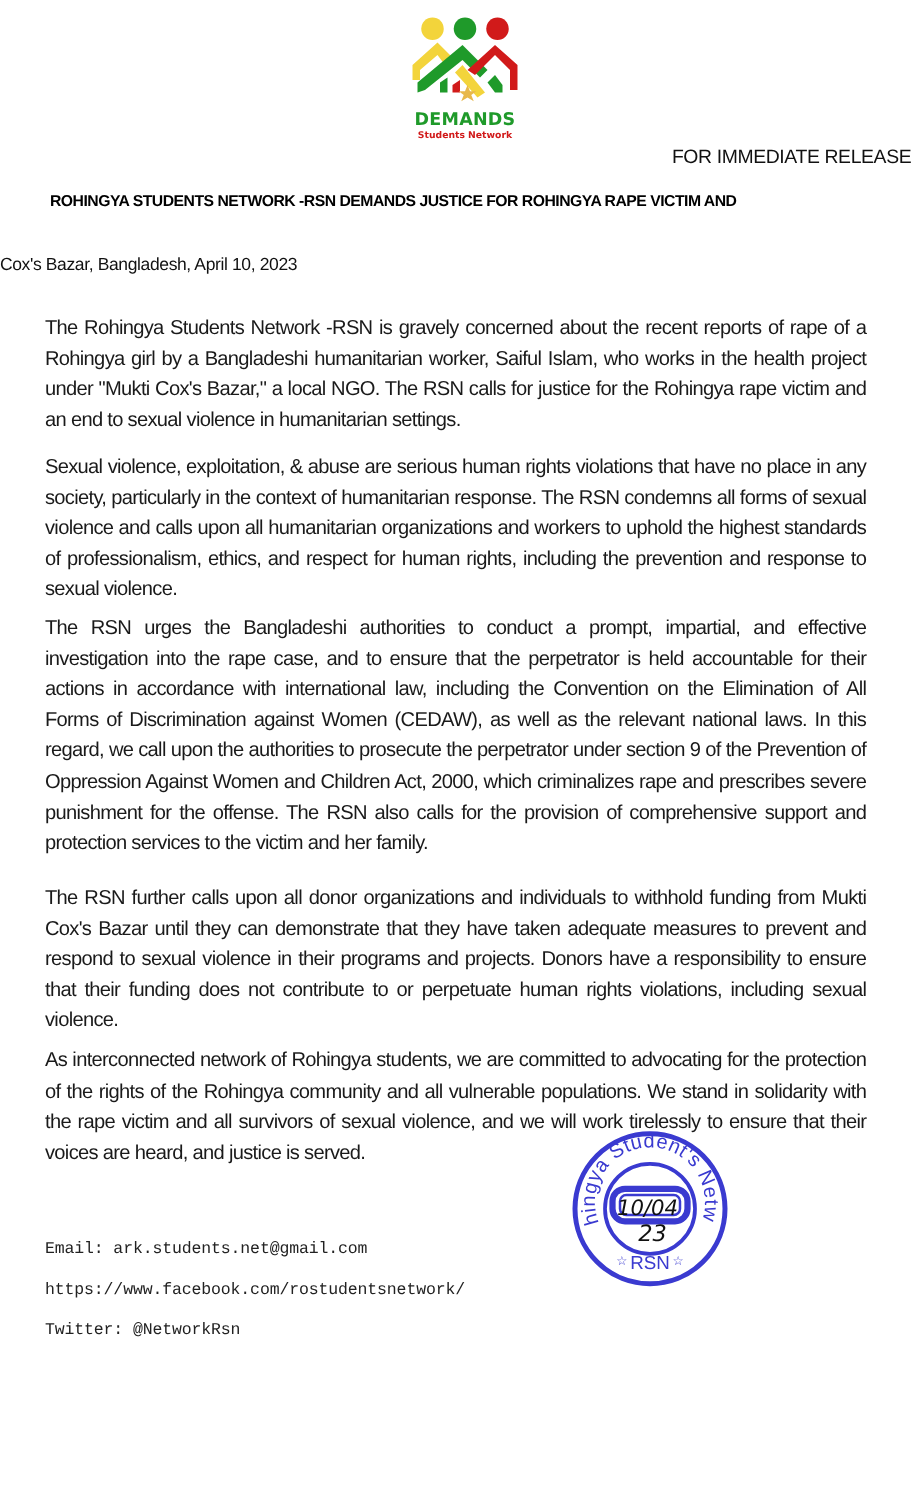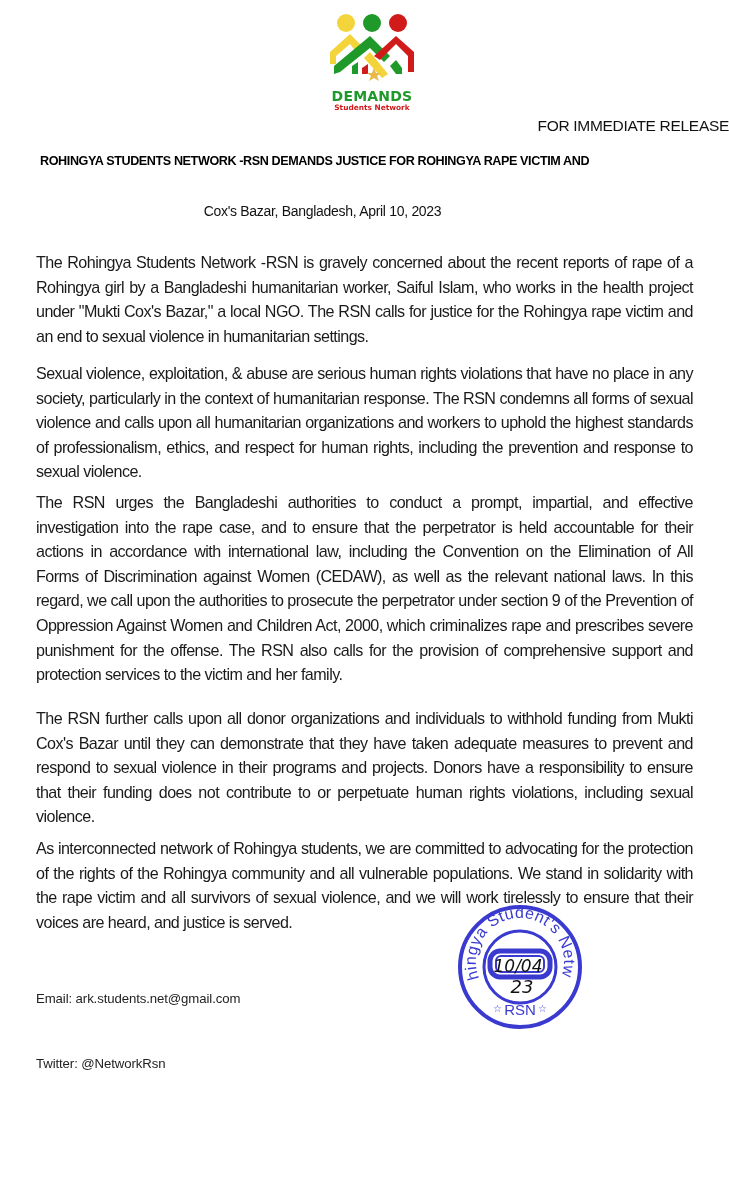--- a/index.html
+++ b/index.html
@@ -5,30 +5,30 @@
   html, body { margin: 0; padding: 0; background: #ffffff; }
   body { width: 729px; height: 1200px; position: relative; overflow: hidden; color: #1a1a1a; font-family: "Liberation Sans", sans-serif; }
   .page { position: absolute; left: 0; top: 0; width: 729px; height: 1200px; }
 
   .logo { position: absolute; left: 322px; top: 12px; width: 100px; height: 100px; }
   .logo-title { position: absolute; left: 0; width: 100%; top: 77px; text-align: center; font-weight: bold; font-size: 14px; color: #1f9a2a; letter-spacing: 0.2px; line-height: 14px; font-family: "DejaVu Sans", sans-serif; }
   .logo-sub { position: absolute; left: 0; width: 100%; top: 92px; text-align: center; font-weight: bold; font-size: 7.4px; color: #d11a1a; line-height: 8px; font-family: "DejaVu Sans", sans-serif; }
 
   .release { position: absolute; left: 0; width: 729px; top: 117px; text-align: right; font-size: 15.5px; letter-spacing: -0.3px; color: #111; }
   .headline { position: absolute; left: 40px; width: 649px; top: 151px; text-align: left; font-size: 12.6px; font-weight: bold; line-height: 20px; letter-spacing: -0.4px; color: #000000; }
-  .dateline { position: absolute; left: 0; width: 645px; top: 203px; text-align: center; font-size: 14px; letter-spacing: -0.3px; color: #111; }
+  .dateline { position: absolute; left: 0; width: 645px; top: 203px; font-size: 14px; letter-spacing: -0.3px; color: #111; }
 
   .para { position: absolute; left: 36px; width: 657px; text-align: justify; font-size: 16.1px; line-height: 24.6px; letter-spacing: -0.55px; color: #1a1a1a; }
   #p1 { top: 234px; }
   #p2 { top: 345px; }
   #p3 { top: 474px; }
   #p4 { top: 690px; }
   #p5 { top: 820px; }
 
-  .contact { position: absolute; left: 36px; font-size: 13.2px; color: #222; letter-spacing: -0.1px; }
+  .contact { position: absolute; left: 36px; font-size: 13.2px; color: #222; letter-spacing: -0.1px; font-family: Liberation Mono, monospace; }
   #c1 { top: 991px; }
   #c2 { top: 1024px; }
   #c3 { top: 1056px; }
 
   .stamp { position: absolute; left: 456px; top: 903px; width: 128px; height: 128px; }
 </style>
 </head>
 <body>
 
 <div class="page">
@@ -62,20 +62,21 @@
   </div>
   <div class="dateline">Cox's Bazar, Bangladesh, April 10, 2023</div>
 
   <p class="para" id="p1">The Rohingya Students Network -RSN is gravely concerned about the recent reports of rape of a Rohingya girl by a Bangladeshi humanitarian worker, Saiful Islam, who works in the health project under "Mukti Cox's Bazar," a local NGO. The RSN calls for justice for the Rohingya rape victim and an end to sexual violence in humanitarian settings.</p>
   <p class="para" id="p2">Sexual violence, exploitation, &amp; abuse are serious human rights violations that have no place in any society, particularly in the context of humanitarian response. The RSN condemns all forms of sexual violence and calls upon all humanitarian organizations and workers to uphold the highest standards of professionalism, ethics, and respect for human rights, including the prevention and response to sexual violence.</p>
   <p class="para" id="p3">The RSN urges the Bangladeshi authorities to conduct a prompt, impartial, and effective investigation into the rape case, and to ensure that the perpetrator is held accountable for their actions in accordance with international law, including the Convention on the Elimination of All Forms of Discrimination against Women (CEDAW), as well as the relevant national laws. In this regard, we call upon the authorities to prosecute the perpetrator under section 9 of the Prevention of Oppression Against Women and Children Act, 2000, which criminalizes rape and prescribes severe punishment for the offense. The RSN also calls for the provision of comprehensive support and protection services to the victim and her family.</p>
   <p class="para" id="p4">The RSN further calls upon all donor organizations and individuals to withhold funding from Mukti Cox's Bazar until they can demonstrate that they have taken adequate measures to prevent and respond to sexual violence in their programs and projects. Donors have a responsibility to ensure that their funding does not contribute to or perpetuate human rights violations, including sexual violence.</p>
   <p class="para" id="p5">As interconnected network of Rohingya students, we are committed to advocating for the protection of the rights of the Rohingya community and all vulnerable populations. We stand in solidarity with the rape victim and all survivors of sexual violence, and we will work tirelessly to ensure that their voices are heard, and justice is served.</p>
 
   <div class="contact" id="c1">Email: ark.students.net@gmail.com</div>
+  <div class="contact" id="c2">https://www.facebook.com/rostudentsnetwork/</div>
   <div class="contact" id="c3">Twitter: @NetworkRsn</div>
 
   <div class="stamp">
     <svg width="128" height="128" viewBox="0 0 128 128">
       <defs>
         <path id="ringPath" d="M 64,64 m -47,0 a 47,47 0 1,1 94,0 a 47,47 0 1,1 -94,0"></path>
         <path id="topArc" d="M 22,72 A 44,44 0 1,1 106,72"></path>
       </defs>
       <circle cx="64" cy="64" r="60" fill="none" stroke="#3a3ad0" stroke-width="4"></circle>
       <circle cx="64" cy="64" r="36" fill="none" stroke="#3a3ad0" stroke-width="3"></circle>

